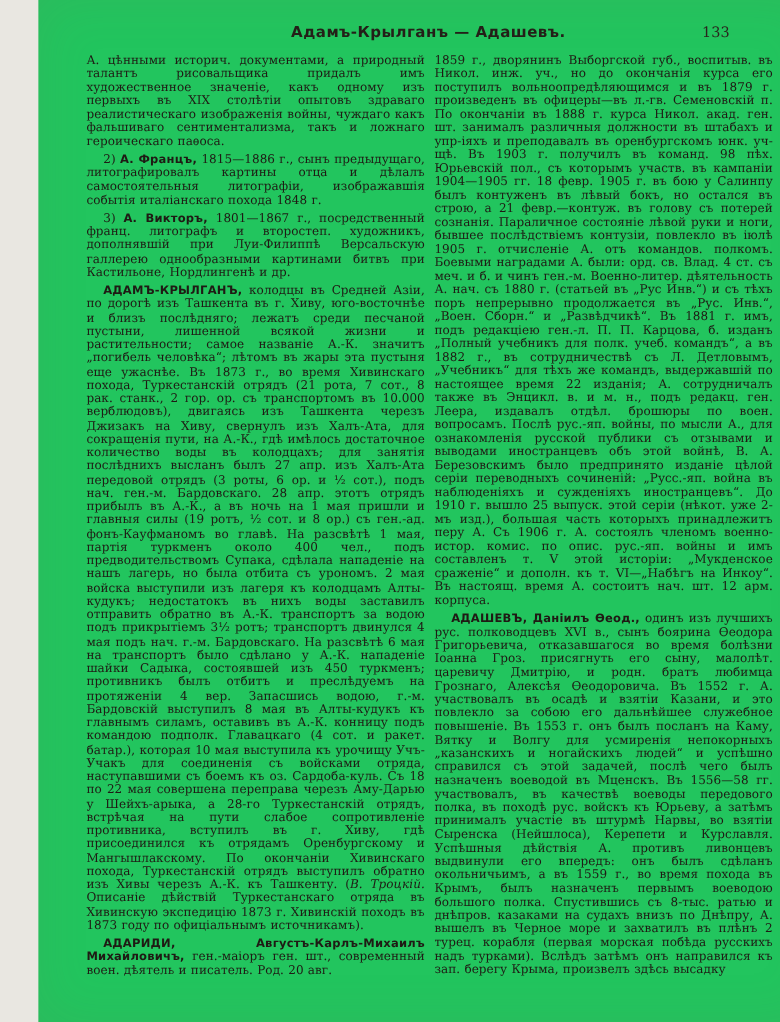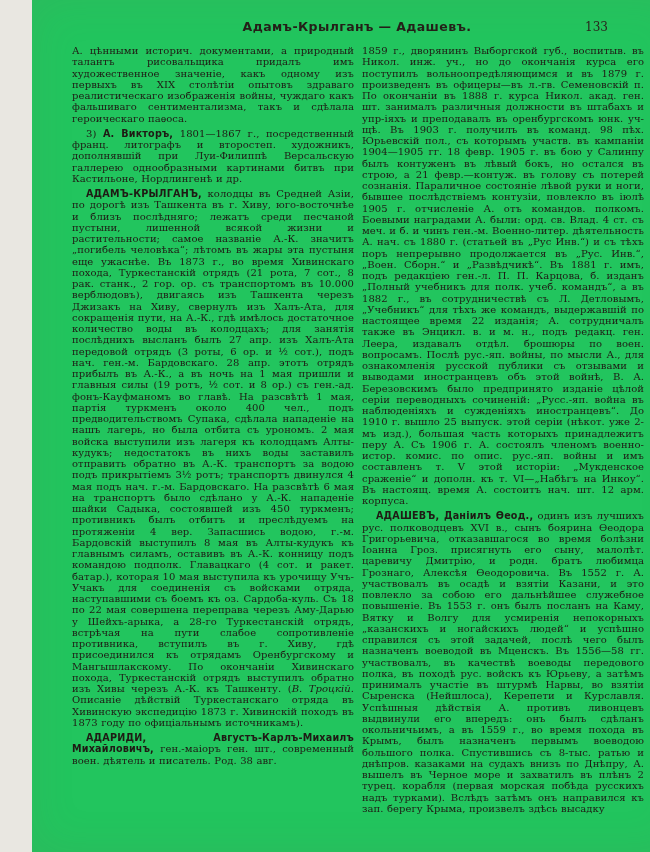--- a/index.html
+++ b/index.html
@@ -65,23 +65,24 @@
 <body>
 
 <div class="page">
   <div class="page-header">
     <div class="running-title">Адамъ-Крылганъ — Адашевъ.</div>
     <div class="page-number">133</div>
   </div>
 
   <div class="columns">
     <section class="col" id="col-left">
-        <p class=""><span>А. цѣнными историч. документами, а природный талантъ рисовальщика придалъ имъ художественное значеніе, какъ одному изъ первыхъ въ XIX столѣтіи опытовъ здраваго реалистическаго изображенія войны, чуждаго какъ фальшиваго сентиментализма, такъ и сдѣлала героическаго паѳоса.</span></p>
+        <p class=""><span>А. цѣнными историч. документами, а природный талантъ рисовальщика придалъ имъ художественное значеніе, какъ одному изъ первыхъ въ XIX столѣтіи опытовъ здраваго реалистическаго изображенія войны, чуждаго какъ фальшиваго сентиментализма, такъ и ложнаго героическаго паѳоса.</span></p>
+        <p class="indent sp"><span>2) </span><b class="hw">А. Францъ,</b><span> 1815—1886 г., сынъ предыдущаго, литографировалъ картины отца и дѣлалъ самостоятельныя литографіи, изображавшія событія италіанскаго похода 1848 г.</span></p>
         <p class="indent sp"><span>3) </span><b class="hw">А. Викторъ,</b><span> 1801—1867 г., посредственный франц. литографъ и второстеп. художникъ, дополнявшій при Луи-Филиппѣ Версальскую галлерею однообразными картинами битвъ при Кастильоне, Нордлингенѣ и др.</span></p>
         <p class="indent sp"><b class="hw">АДАМЪ-КРЫЛГАНЪ,</b><span> колодцы въ Средней Азіи, по дорогѣ изъ Ташкента въ г. Хиву, юго-восточнѣе и близъ послѣдняго; лежатъ среди песчаной пустыни, лишенной всякой жизни и растительности; самое названіе А.-К. значитъ „погибель человѣка“; лѣтомъ въ жары эта пустыня еще ужаснѣе. Въ 1873 г., во время Хивинскаго похода, Туркестанскій отрядъ (21 рота, 7 сот., 8 рак. станк., 2 гор. ор. съ транспортомъ въ 10.000 верблюдовъ), двигаясь изъ Ташкента черезъ Джизакъ на Хиву, свернулъ изъ Халъ-Ата, для сокращенія пути, на А.-К., гдѣ имѣлось достаточное количество воды въ колодцахъ; для занятія послѣднихъ высланъ былъ 27 апр. изъ Халъ-Ата передовой отрядъ (3 роты, 6 ор. и ½ сот.), подъ нач. ген.-м. Бардовскаго. 28 апр. этотъ отрядъ прибылъ въ А.-К., а въ ночь на 1 мая пришли и главныя силы (19 ротъ, ½ сот. и 8 ор.) съ ген.-ад. фонъ-Кауфманомъ во главѣ. На разсвѣтѣ 1 мая, партія туркменъ около 400 чел., подъ предводительствомъ Супака, сдѣлала нападеніе на нашъ лагерь, но была отбита съ урономъ. 2 мая войска выступили изъ лагеря къ колодцамъ Алты-кудукъ; недостатокъ въ нихъ воды заставилъ отправить обратно въ А.-К. транспортъ за водою подъ прикрытіемъ 3½ ротъ; транспортъ двинулся 4 мая подъ нач. г.-м. Бардовскаго. На разсвѣтѣ 6 мая на транспортъ было сдѣлано у А.-К. нападеніе шайки Садыка, состоявшей изъ 450 туркменъ; противникъ былъ отбитъ и преслѣдуемъ на протяженіи 4 вер. Запасшись водою, г.-м. Бардовскій выступилъ 8 мая въ Алты-кудукъ къ главнымъ силамъ, оставивъ въ А.-К. конницу подъ командою подполк. Главацкаго (4 сот. и ракет. батар.), которая 10 мая выступила къ урочищу Учъ-Учакъ для соединенія съ войсками отряда, наступавшими съ боемъ къ оз. Сардоба-куль. Съ 18 по 22 мая совершена переправа черезъ Аму-Дарью у Шейхъ-арыка, а 28-го Туркестанскій отрядъ, встрѣчая на пути слабое сопротивленіе противника, вступилъ въ г. Хиву, гдѣ присоединился къ отрядамъ Оренбургскому и Мангышлакскому. По окончаніи Хивинскаго похода, Туркестанскій отрядъ выступилъ обратно изъ Хивы черезъ А.-К. къ Ташкенту. (</span><i class="it">В. Троцкій.</i><span> Описаніе дѣйствій Туркестанскаго отряда въ Хивинскую экспедицію 1873 г. Хивинскій походъ въ 1873 году по офиціальнымъ источникамъ).</span></p>
-        <p class="indent sp"><b class="hw">АДАРИДИ, Августъ-Карлъ-Михаилъ Михайловичъ,</b><span> ген.-маіоръ ген. шт., современный воен. дѣятель и писатель. Род. 38 авг.</span></p>
+        <p class="indent sp"><b class="hw">АДАРИДИ, Августъ-Карлъ-Михаилъ Михайловичъ,</b><span> ген.-маіоръ ген. шт., современный воен. дѣятель и писатель. Род. 20 авг.</span></p>
       </section>
     <section class="col" id="col-right">
         <p class=""><span>1859 г., дворянинъ Выборгской губ., воспитыв. въ Никол. инж. уч., но до окончанія курса его поступилъ вольноопредѣляющимся и въ 1879 г. произведенъ въ офицеры—въ л.-гв. Семеновскій п. По окончаніи въ 1888 г. курса Никол. акад. ген. шт. занималъ различныя должности въ штабахъ и упр-іяхъ и преподавалъ въ оренбургскомъ юнк. уч-щѣ. Въ 1903 г. получилъ въ команд. 98 пѣх. Юрьевскій пол., съ которымъ участв. въ кампаніи 1904—1905 гг. 18 февр. 1905 г. въ бою у Салинпу былъ контуженъ въ лѣвый бокъ, но остался въ строю, а 21 февр.—контуж. въ голову съ потерей сознанія. Параличное состояніе лѣвой руки и ноги, бывшее послѣдствіемъ контузіи, повлекло въ іюлѣ 1905 г. отчисленіе А. отъ командов. полкомъ. Боевыми наградами А. были: орд. св. Влад. 4 ст. съ меч. и б. и чинъ ген.-м. Военно-литер. дѣятельность А. нач. съ 1880 г. (статьей въ „Рус Инв.“) и съ тѣхъ поръ непрерывно продолжается въ „Рус. Инв.“, „Воен. Сборн.“ и „Развѣдчикѣ“. Въ 1881 г. имъ, подъ редакціею ген.-л. П. П. Карцова, б. изданъ „Полный учебникъ для полк. учеб. командъ“, а въ 1882 г., въ сотрудничествѣ съ Л. Детловымъ, „Учебникъ“ для тѣхъ же командъ, выдержавшій по настоящее время 22 изданія; А. сотрудничалъ также въ Энцикл. в. и м. н., подъ редакц. ген. Леера, издавалъ отдѣл. брошюры по воен. вопросамъ. Послѣ рус.-яп. войны, по мысли А., для ознакомленія русской публики съ отзывами и выводами иностранцевъ объ этой войнѣ, В. А. Березовскимъ было предпринято изданіе цѣлой серіи переводныхъ сочиненій: „Русс.-яп. война въ наблюденіяхъ и сужденіяхъ иностранцевъ“. До 1910 г. вышло 25 выпуск. этой серіи (нѣкот. уже 2-мъ изд.), большая часть которыхъ принадлежитъ перу А. Съ 1906 г. А. состоялъ членомъ военно-истор. комис. по опис. рус.-яп. войны и имъ составленъ т. V этой исторіи: „Мукденское сраженіе“ и дополн. къ т. VI—„Набѣгъ на Инкоу“. Въ настоящ. время А. состоитъ нач. шт. 12 арм. корпуса.</span></p>
         <p class="indent sp"><b class="hw">АДАШЕВЪ, Даніилъ Ѳеод.,</b><span> одинъ изъ лучшихъ рус. полководцевъ XVI в., сынъ боярина Ѳеодора Григорьевича, отказавшагося во время болѣзни Іоанна Гроз. присягнуть его сыну, малолѣт. царевичу Дмитрію, и родн. братъ любимца Грознаго, Алексѣя Ѳеодоровича. Въ 1552 г. А. участвовалъ въ осадѣ и взятіи Казани, и это повлекло за собою его дальнѣйшее служебное повышеніе. Въ 1553 г. онъ былъ посланъ на Каму, Вятку и Волгу для усмиренія непокорныхъ „казанскихъ и ногайскихъ людей“ и успѣшно справился съ этой задачей, послѣ чего былъ назначенъ воеводой въ Мценскъ. Въ 1556—58 гг. участвовалъ, въ качествѣ воеводы передового полка, въ походѣ рус. войскъ къ Юрьеву, а затѣмъ принималъ участіе въ штурмѣ Нарвы, во взятіи Сыренска (Нейшлоса), Керепети и Курславля. Успѣшныя дѣйствія А. противъ ливонцевъ выдвинули его впередъ: онъ былъ сдѣланъ окольничьимъ, а въ 1559 г., во время похода въ Крымъ, былъ назначенъ первымъ воеводою большого полка. Спустившись съ 8-тыс. ратью и днѣпров. казаками на судахъ внизъ по Днѣпру, А. вышелъ въ Черное море и захватилъ въ плѣнъ 2 турец. корабля (первая морская побѣда русскихъ надъ турками). Вслѣдъ затѣмъ онъ направился къ зап. берегу Крыма, произвелъ здѣсь высадку</span></p>
       </section>
   </div>
 </div>
 
 </body></html>

